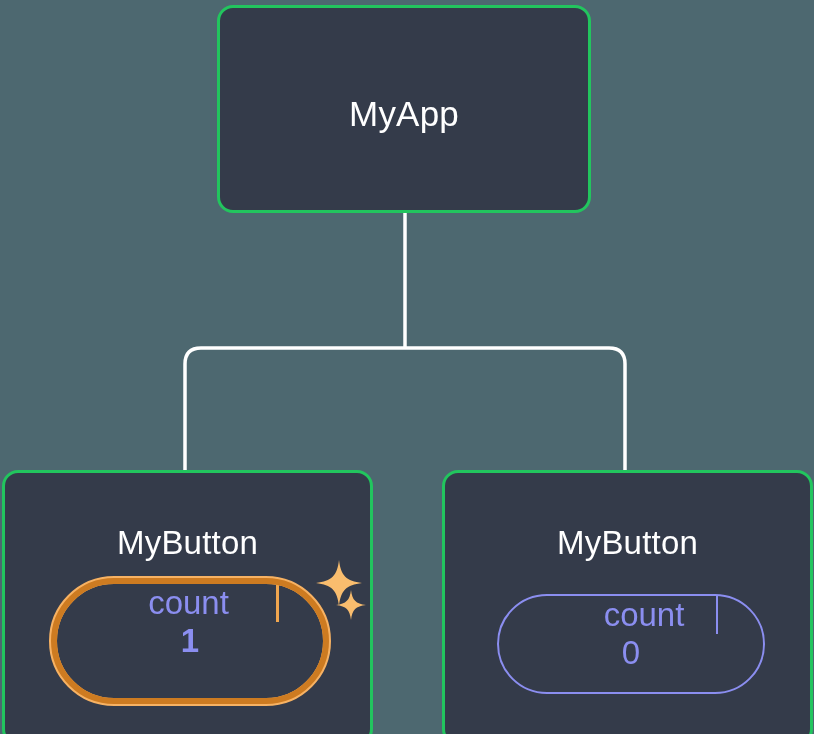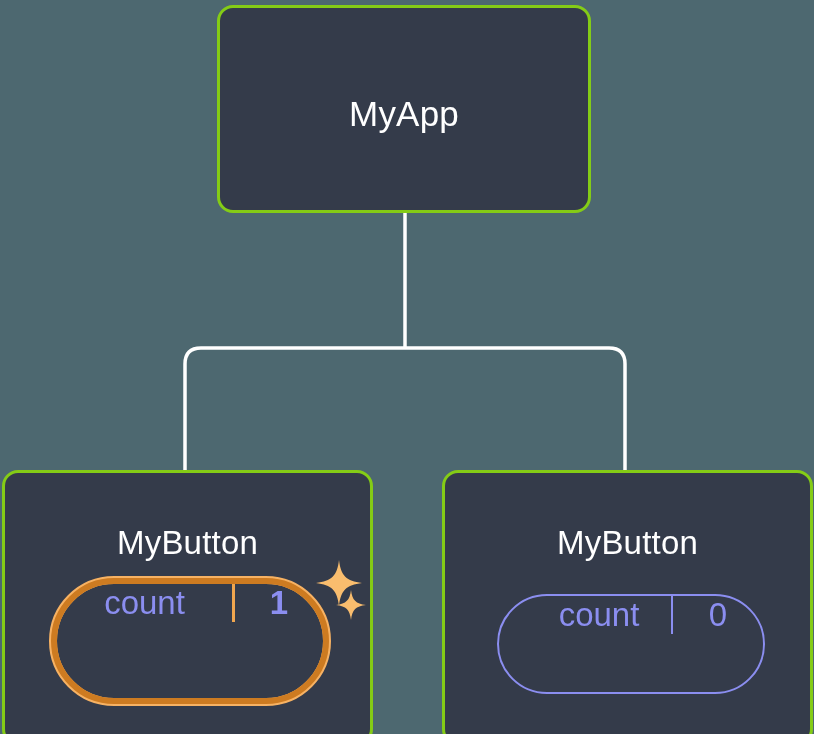--- a/index.html
+++ b/index.html
@@ -22,21 +22,21 @@
     left: 0; top: 0;
     width: 814px; height: 734px;
     pointer-events: none;
   }
 
   
   .node {
     position: absolute;
     box-sizing: border-box;
     background: #343b4a;
-    border: 3px solid #84cc16;
+    border: 3px solid #22c55e;
     border-radius: 16px;
   }
   .node-title {
     position: absolute;
     left: 0;
     width: 100%;
     text-align: center;
     color: #ffffff;
     font-weight: 400;
     letter-spacing: .2px;
@@ -71,22 +71,23 @@
     font-size: 33px;
   }
   
   .child .node-title { top: 44px; margin-top: 7px; }
 
   
   .pill {
     position: absolute;
     box-sizing: border-box;
     display: flex;
-    align-items: flex-start;
+    align-items: center;
     border-radius: 999px;
+    flex-direction: column;
   }
   .pill-key, .pill-val {
     display: flex;
     align-items: center;
     justify-content: center;
     box-sizing: border-box;
   }
   .pill-key { flex: 0 0 auto; }
   .pill-val { flex: 0 0 auto; }
 

